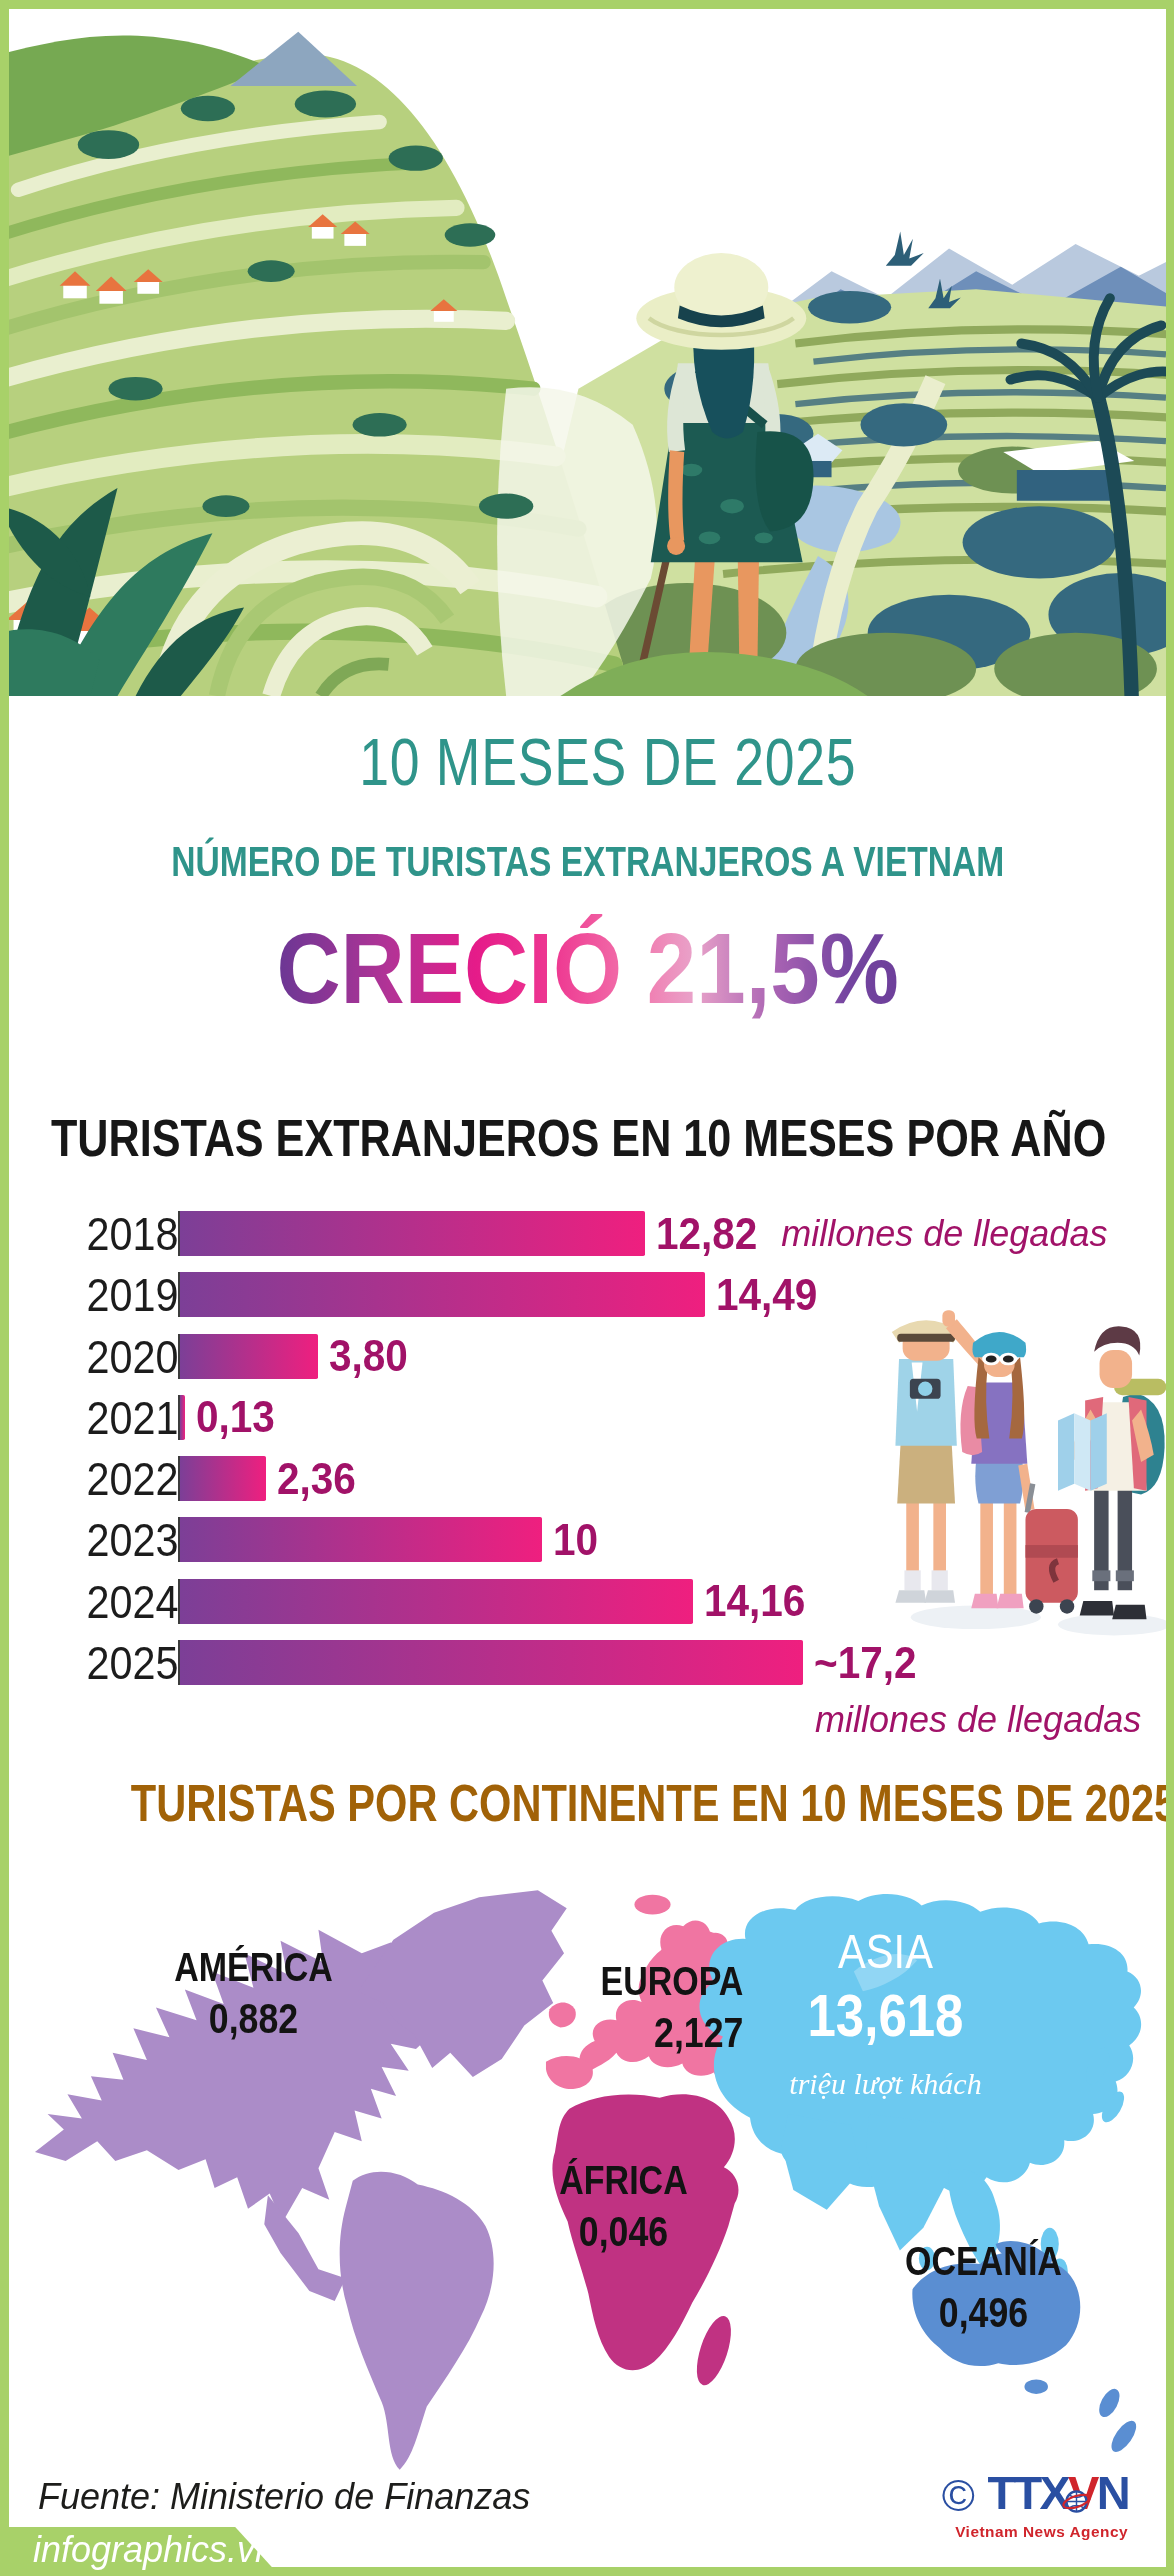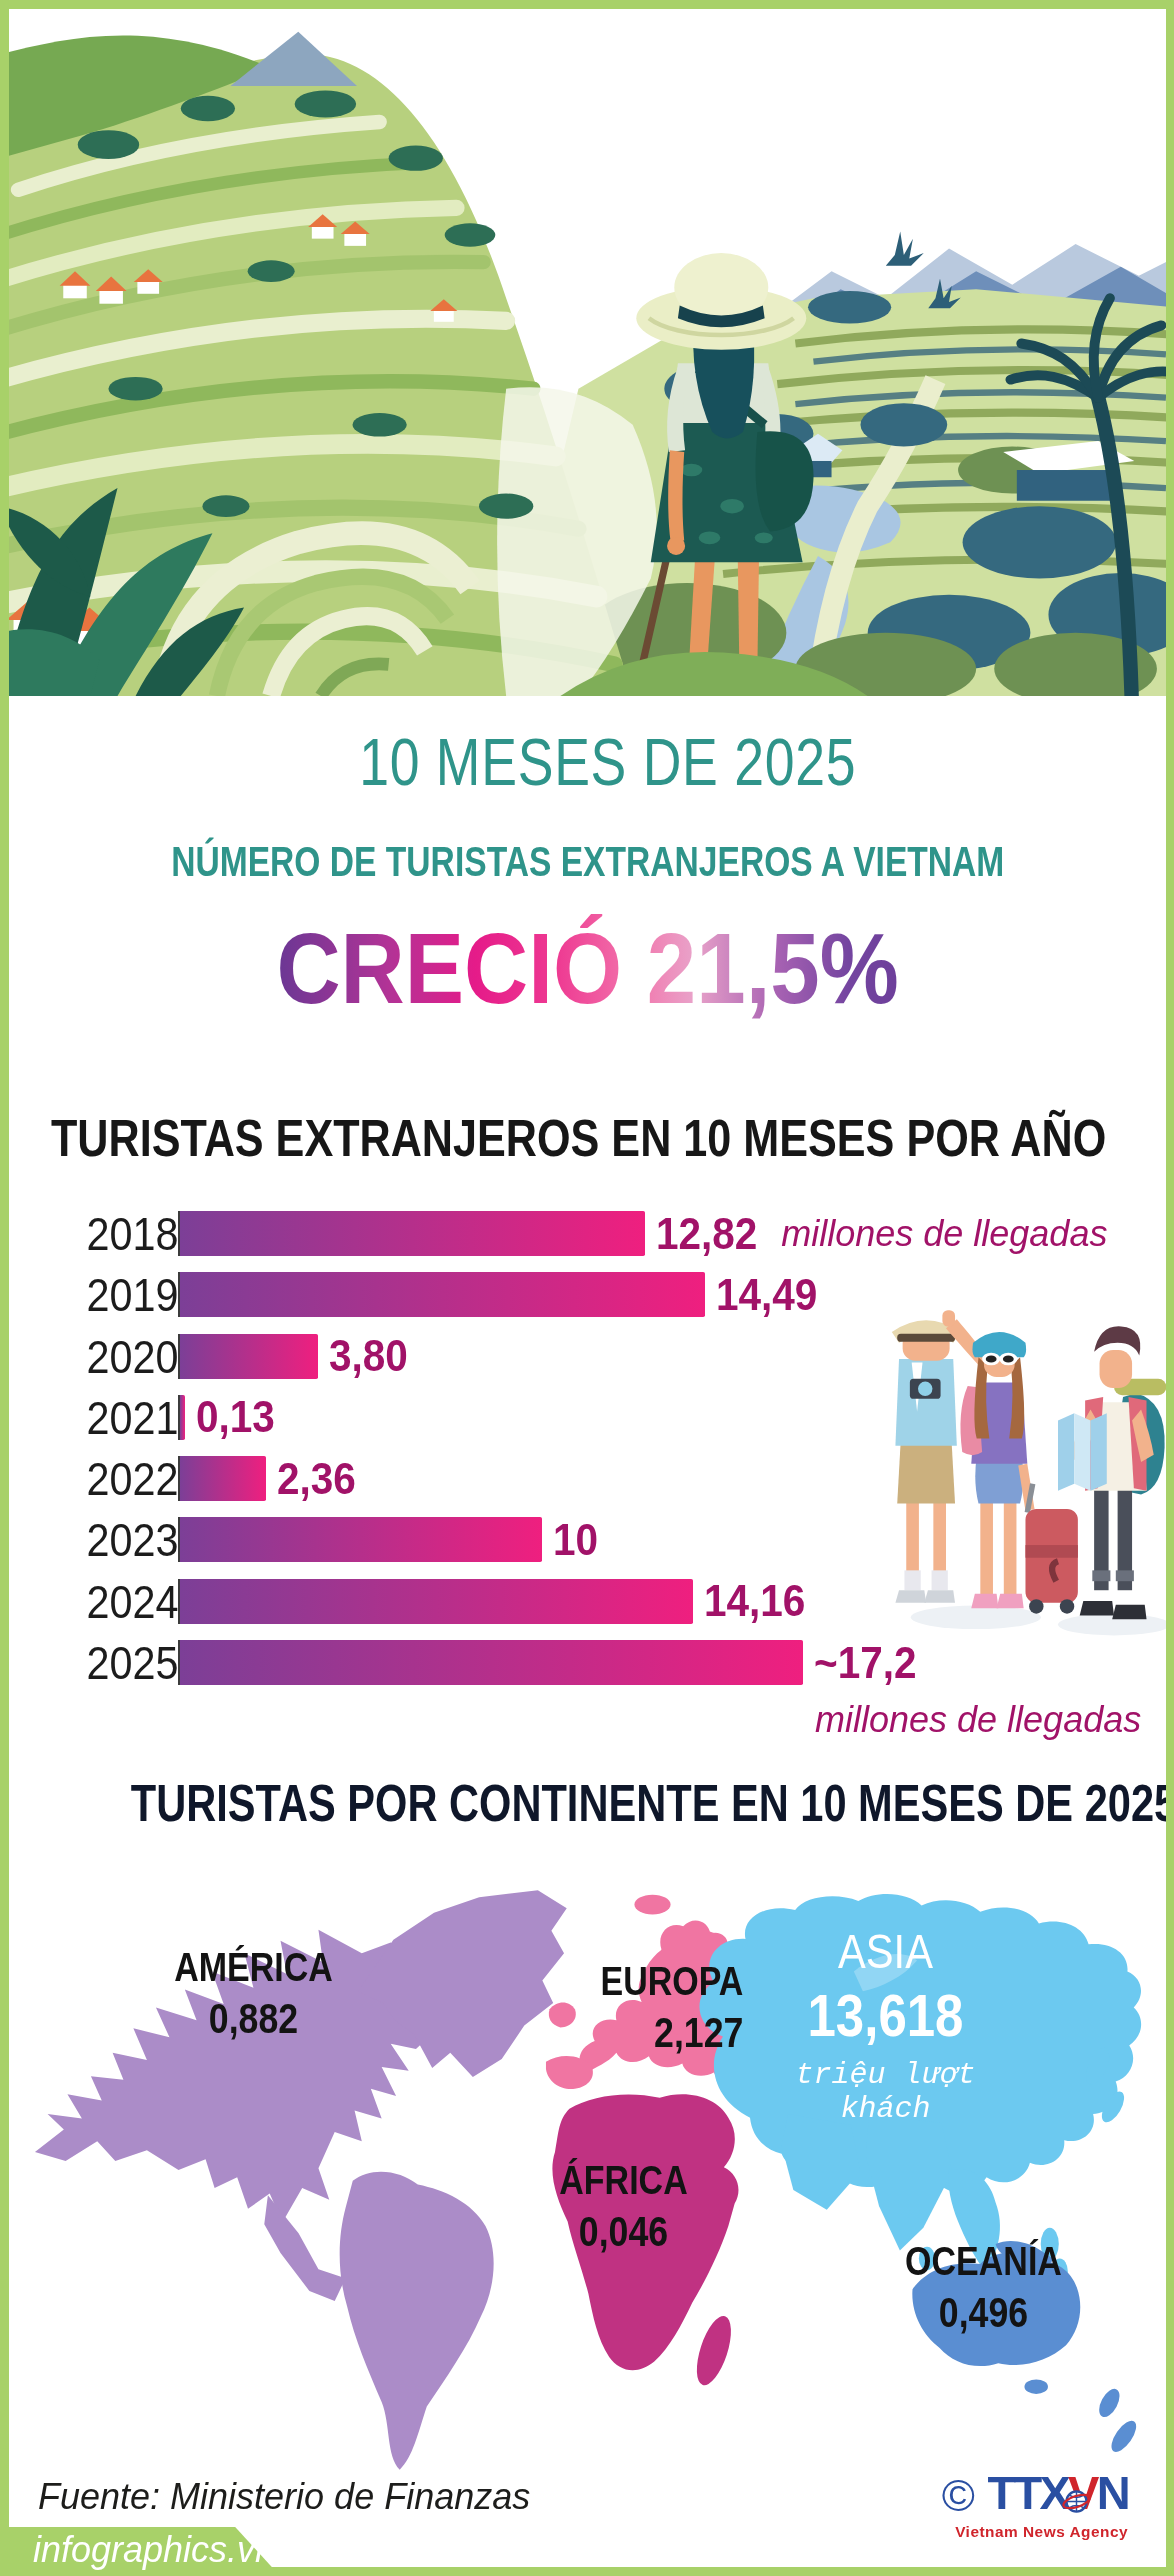--- a/index.html
+++ b/index.html
@@ -12,21 +12,21 @@
   .center-wrap{position:absolute;left:0;width:1175px;text-align:center;white-space:nowrap;}
   .cx{display:inline-block;transform:scaleX(.8);transform-origin:center;white-space:nowrap;}
   .cxl{display:inline-block;transform:scaleX(.83);transform-origin:left;white-space:nowrap;}
   #period{top:723px;font-size:67px;font-weight:400;color:#2f948a;letter-spacing:0.9px;margin-left:20px;}
   #subtitle{top:838px;font-size:42px;font-weight:700;color:#2f948a;}
   #growth{top:911px;font-size:101px;font-weight:700;}
   #growth .grad{background:linear-gradient(90deg,#6a3794 0%,#b23396 18%,#e51b89 32%,#ee3a92 45%,
       #f277ad 58%,#e9a2c9 67%,#a963b3 80%,#7445a0 92%,#6d3f9a 100%);
       -webkit-background-clip:text;background-clip:text;color:transparent;transform:scaleX(.88);}
   #chart-title{position:absolute;left:51px;top:1108px;font-size:52px;font-weight:700;color:#171717;white-space:nowrap;}
-  #map-title{top:1773px;font-size:52px;font-weight:700;color:#0f172a;}
+  #map-title{top:1773px;font-size:52px;font-weight:700;color:#a16207;}
   
   #chart{position:absolute;left:74px;top:1211px;width:1066px;height:560px;}
   .bar-row{display:flex;align-items:center;height:45px;margin-bottom:16.3px;}
   .bar-year{width:104px;padding-right:18px;box-sizing:border-box;text-align:right;font-size:47px;
             color:#1c1c1c;transform:scaleX(.88);transform-origin:right;}
   .bar-track{position:relative;flex:1;display:flex;align-items:center;border-left:2.7px solid #3c3c3c;height:100%;}
   .bar-fill{height:45px;border-radius:0 1.8px 1.8px 0;}
   .bar-val{margin-left:11px;font-size:45px;font-weight:600;transform:scaleX(.9);transform-origin:left;white-space:nowrap;}
   .bar-val.bold{font-weight:800;}
   .bar-unit{margin-left:12.6px;font-size:36px;font-style:italic;white-space:nowrap;}
@@ -37,22 +37,22 @@
   #worldmap{position:absolute;left:9px;top:1845px;width:1157px;height:632px;}
   .map-label{position:absolute;text-align:center;color:#131313;z-index:20;}
   .map-label .nm{font-size:40px;font-weight:700;display:block;transform:scaleX(.85);}
   .map-label .vl{font-size:42px;font-weight:700;display:block;margin-top:5.4px;transform:scaleX(.85);}
   #lbl-america{left:136px;top:1945px;width:235px;}
   #lbl-europa{left:551px;top:1959px;width:208px;text-align:right;}
   #lbl-africa{left:506px;top:2158px;width:235px;}
   #lbl-asia{left:750px;top:1923px;width:271px;color:#ffffff;}
   #lbl-asia .nm{font-size:49px;font-weight:400;}
   #lbl-asia .vl{font-size:60px;margin-top:1.8px;}
-  #lbl-asia .nt{font-size:30px;font-style:italic;display:block;margin-top:8px;
-                font-family:Liberation Mono, monospace;}
+  #lbl-asia .nt{font-size:30px;font-style:italic;display:block;margin-top:17px;
+                font-family:Liberation Serif, serif;}
   #lbl-oceania{left:857px;top:2239px;width:253px;}
   
   #source{position:absolute;left:38px;top:2476px;font-size:36px;font-style:italic;color:#1d1d1b;white-space:nowrap;}
   #agency{position:absolute;right:47px;top:2463px;text-align:right;z-index:70;}
   #agency .row{display:flex;align-items:flex-start;}
   #agency .copy{font-size:45px;color:#2a4fa2;font-weight:400;margin-right:12.6px;margin-top:7.2px;}
   #agency .big{font-size:47px;font-weight:800;letter-spacing:-2.7px;color:#2a4fa2;line-height:60px;position:relative;}
   #agency .big .v{color:#d0252c;position:relative;}
   #agency .big .globe{position:absolute;left:-7.2px;bottom:1.8px;}
   #agency .sub{font-size:15.4px;font-weight:700;color:#d0252c;margin-top:0;letter-spacing:0.5px;}

